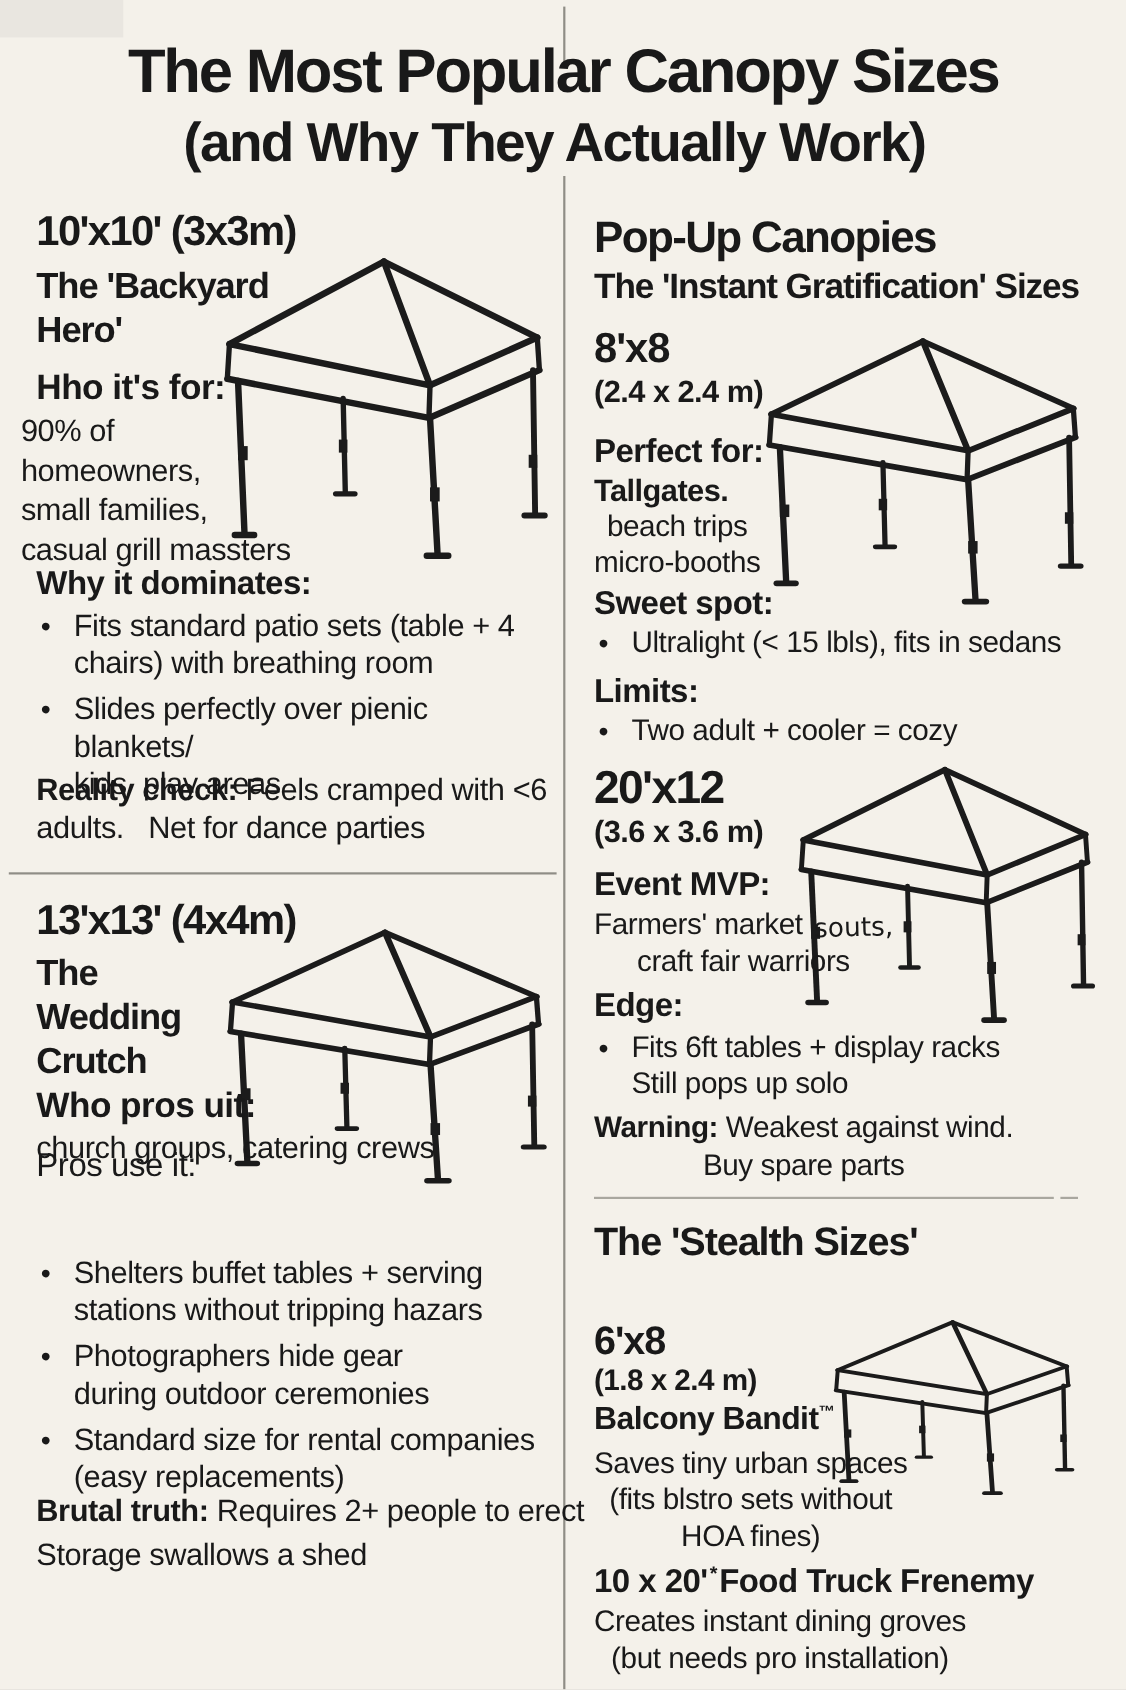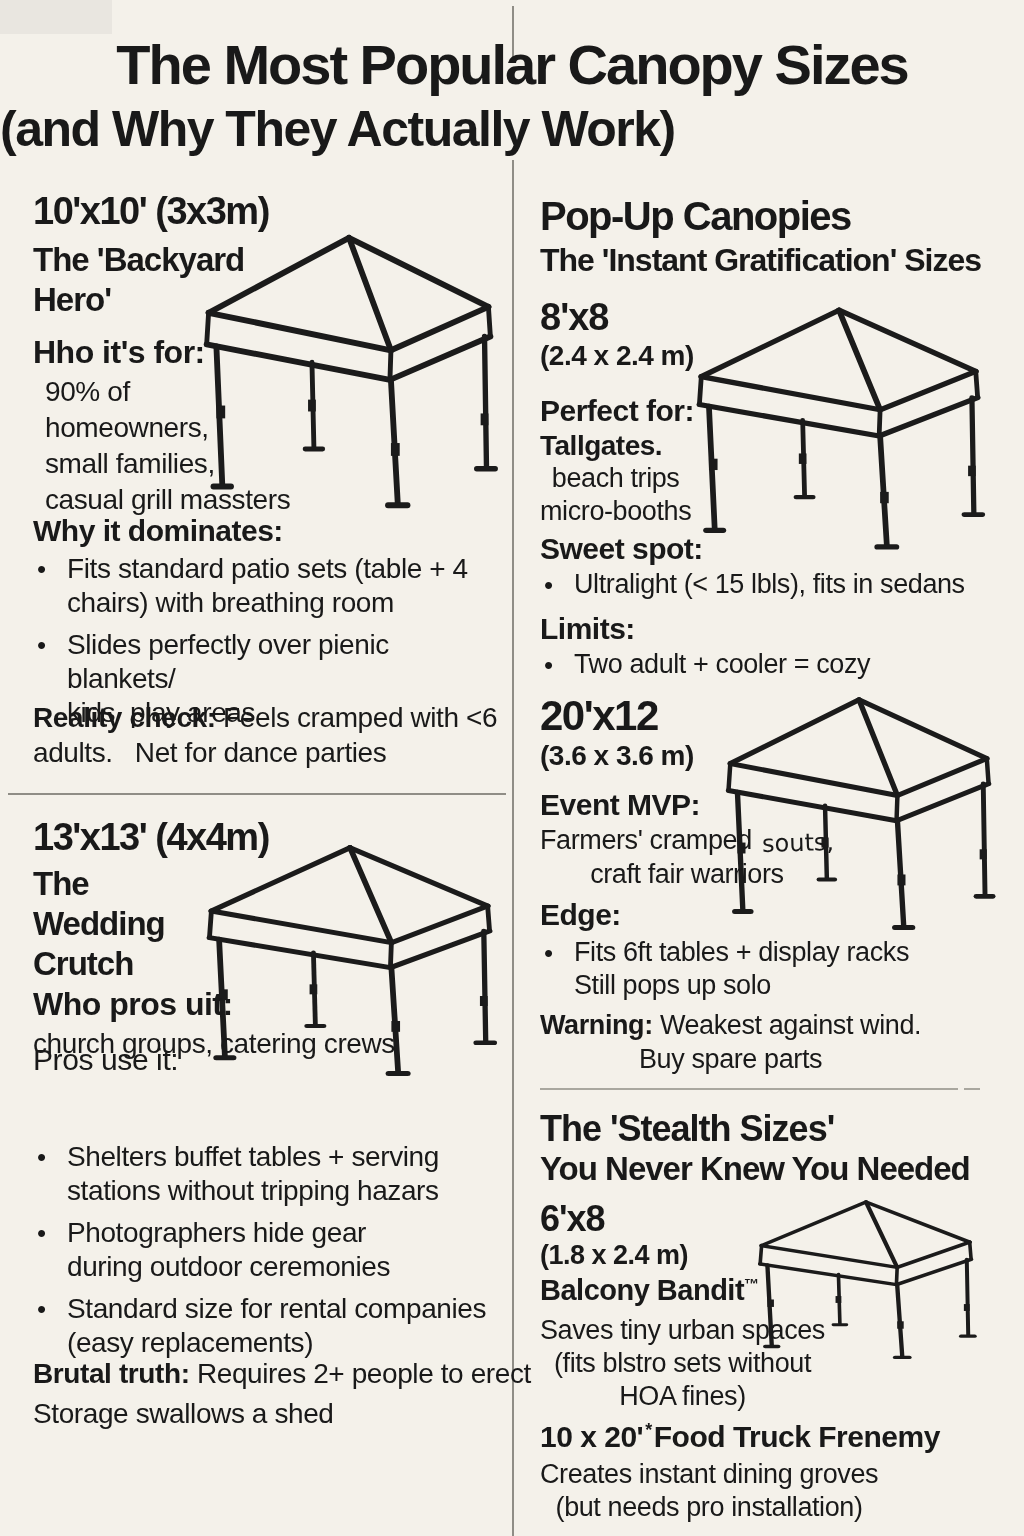--- a/index.html
+++ b/index.html
@@ -78,34 +78,34 @@
       </g>
     </defs>
   </svg>
 
   <div class="abs corner-shade" style="left:0;top:0;width:112px;height:34px;"></div>
 
   <div class="abs vline" style="left:512px;top:6px;height:52px;"></div>
   <div class="abs vline" style="left:512px;top:160px;height:1376px;"></div>
 
   <div class="abs title1" style="left:0;right:0;top:32px;text-align:center;">The Most Popular Canopy Sizes</div>
-  <div class="abs title2" style="left:0;right:16px;top:100px;">(and Why They Actually Work)</div>
+  <div class="abs title2" style="left:0;right:16px;top:100px;text-align:center;">(and Why They Actually Work)</div>
 
   <div class="abs h2" style="left:33px;top:190px;">10'x10' (3x3m)</div>
   <div class="abs h3" style="left:33px;top:240px;">
     <div class="line">The 'Backyard</div>
     <div class="line">Hero'</div>
   </div>
 
   <svg class="abs tent" style="left:193px;top:224px;" width="312" height="296" viewBox="0 0 320 300" preserveAspectRatio="none">
       <use href="#tent"></use>
     </svg>
 
   <div class="abs lbl" style="left:33px;top:334px;font-size:32px;">Hho it's for:</div>
-  <div class="abs body" style="left:45px;top:374px;">
+  <div class="abs body" style="left:19px;top:374px;">
     <div class="line">90% of</div>
     <div class="line">homeowners,</div>
     <div class="line">small families,</div>
     <div class="line">casual grill massters</div>
   </div>
 
   <div class="abs lbl" style="left:33px;top:514px;">Why it dominates:</div>
 
   <div class="abs" style="left:33px;top:552px;width:470px;">
     <div class="bullet-row">
@@ -217,21 +217,21 @@
 
   <div class="abs h2big" style="left:540px;top:692px;">20'x12</div>
   <div class="abs" style="left:540px;top:740px;font-size:28px;font-weight:700;letter-spacing:-0.5px;">(3.6 x 3.6 m)</div>
 
   <svg class="abs tent" style="left:716px;top:688px;" width="286" height="252" viewBox="0 0 320 300" preserveAspectRatio="none">
       <use href="#tent"></use>
     </svg>
 
   <div class="abs lbl" style="left:540px;top:788px;">Event MVP:</div>
   <div class="abs body-r" style="left:540px;top:824px;">
-    <div class="line"><span>Farmers' cramped</span><span class="hand">souts,</span></div>
+    <div class="line"><span>Farmers' market</span><span class="hand">souts,</span></div>
     <div class="line">craft fair warriors</div>
   </div>
 
   <div class="abs lbl" style="left:540px;top:898px;">Edge:</div>
   <div class="abs" style="left:540px;top:936px;width:460px;">
     <div class="bullet-row">
       <span class="dot">•</span>
       <div class="bullet-text-r">
         <div class="line">Fits 6ft tables + display racks</div>
         <div class="line">Still pops up solo</div>
@@ -241,21 +241,20 @@
 
   <div class="abs body-r" style="left:540px;top:1008px;line-height:34px;">
     <div class="line"><span class="boldlead">Warning:</span><span> Weakest against wind.</span></div>
     <div class="line">Buy spare parts</div>
   </div>
 
   <div class="abs hline" style="left:540px;top:1088px;width:418px;background:#a9a79f;"></div>
   <div class="abs hline" style="left:964px;top:1088px;width:16px;background:#a9a79f;"></div>
 
   <div class="abs" style="left:540px;top:1108px;font-size:36px;font-weight:700;letter-spacing:-1px;">The 'Stealth Sizes'</div>
-  <div class="abs" style="left:540px;top:1150px;font-size:33px;font-weight:700;letter-spacing:-1px;">You Never Knew You Needed</div>
 
   <div class="abs" style="left:540px;top:1198px;font-size:36px;font-weight:700;letter-spacing:-1px;">6'x8</div>
   <div class="abs" style="left:540px;top:1240px;font-size:27px;font-weight:700;letter-spacing:-0.5px;">(1.8 x 2.4 m)</div>
 
   <svg class="abs tent" style="left:750px;top:1194px;" width="232" height="172" viewBox="0 0 320 300" preserveAspectRatio="none">
       <use href="#tent"></use>
     </svg>
 
   <div class="abs" style="left:540px;top:1274px;font-size:29px;font-weight:700;letter-spacing:-0.5px;"><span>Balcony Bandit</span><span class="sup">™</span></div>
 

